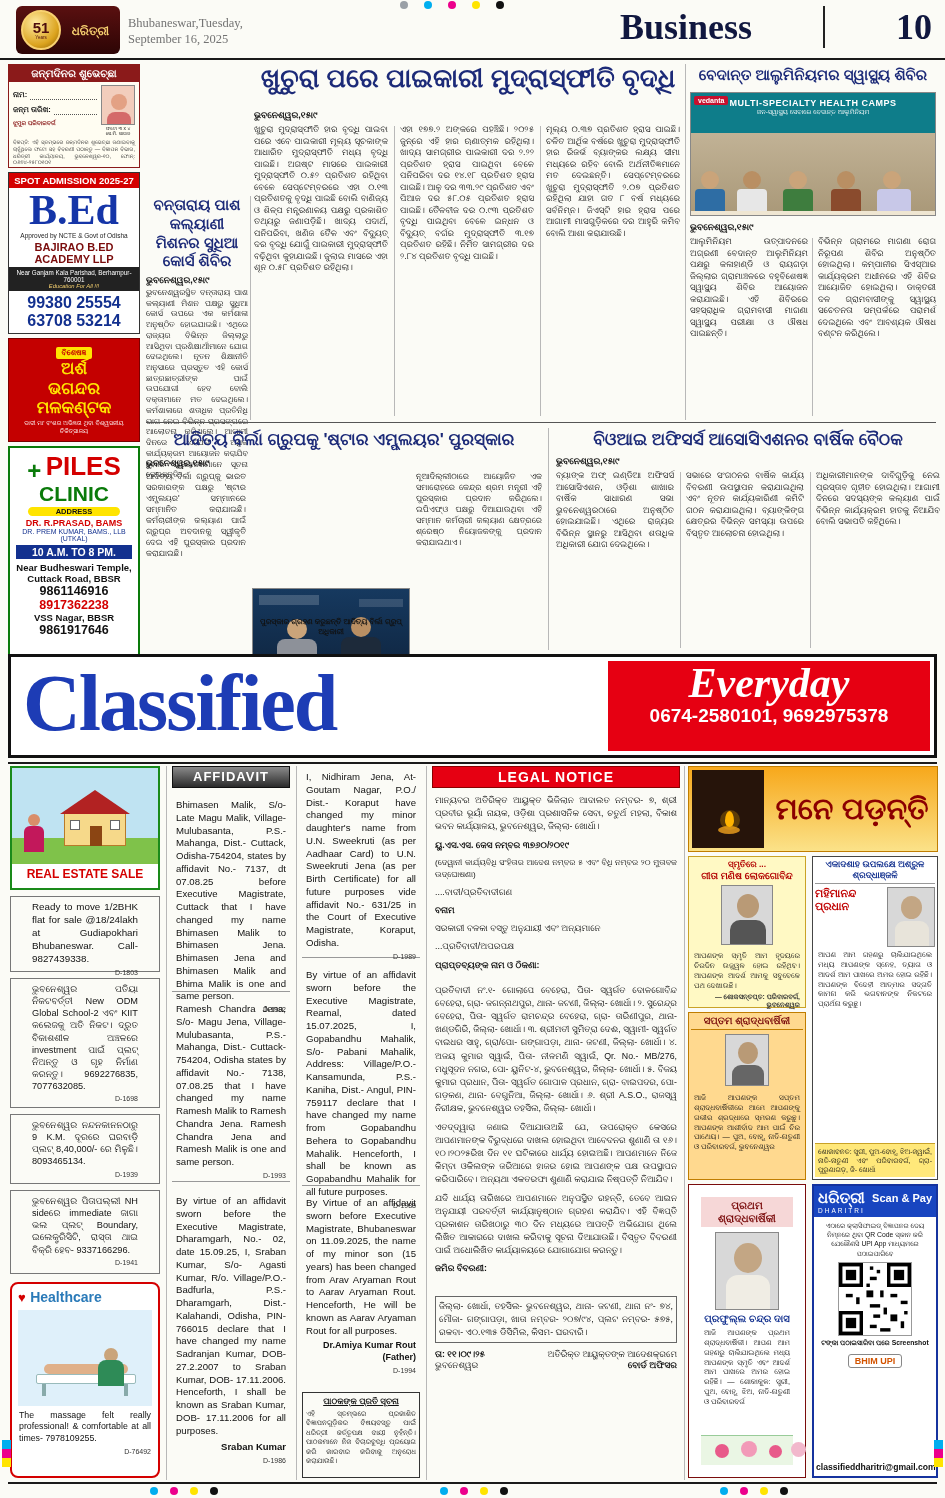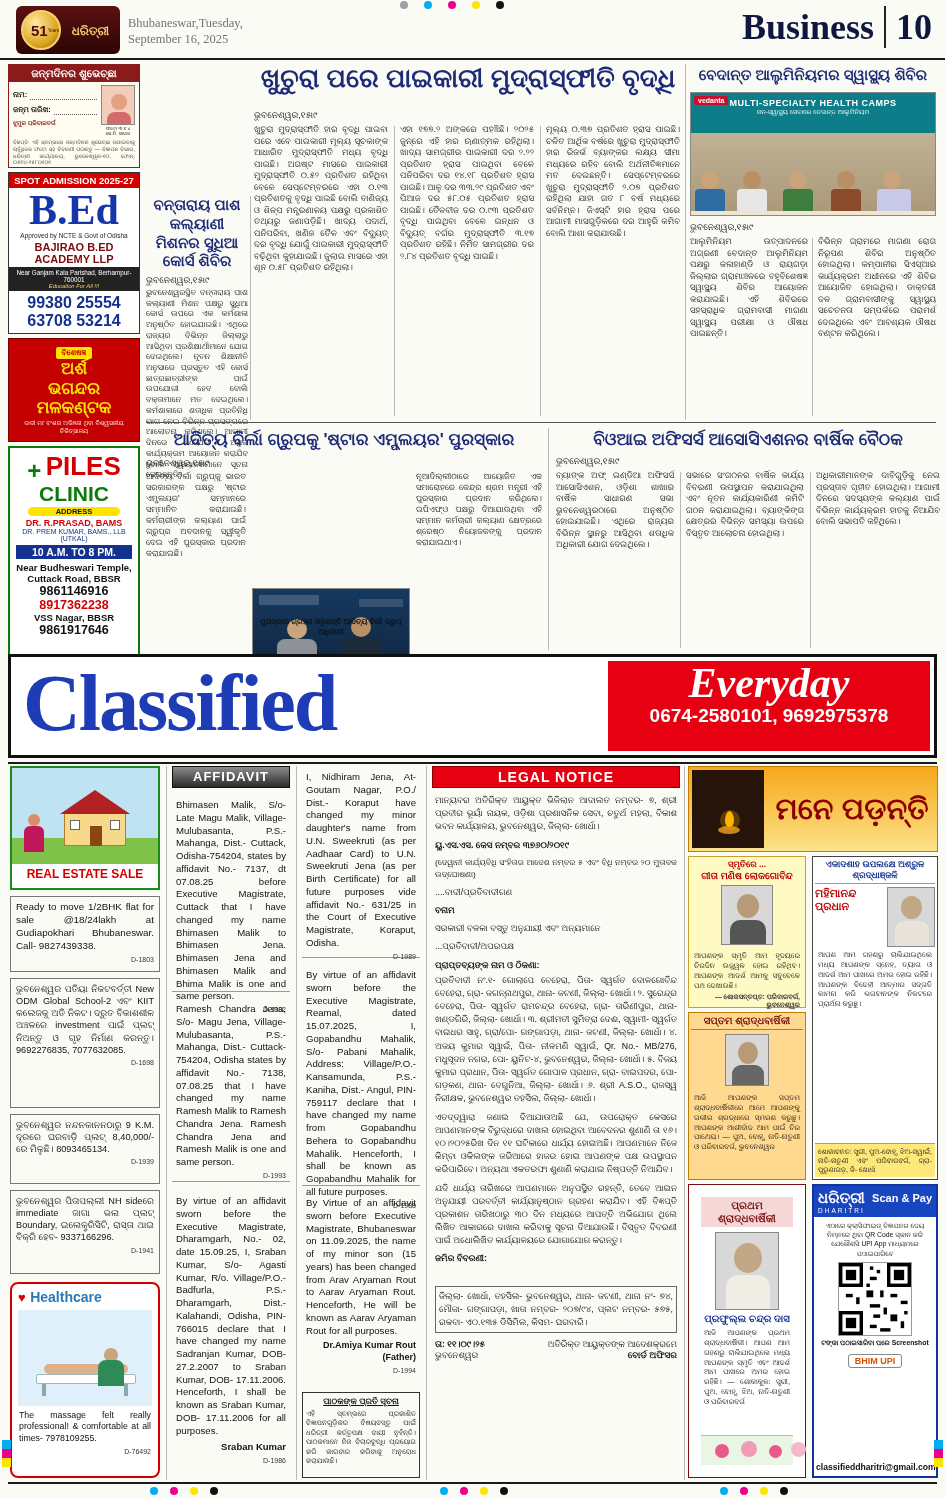--- a/index.html
+++ b/index.html
@@ -6,24 +6,24 @@
   html,body{background:#d9d9d9}
   .page{position:relative;width:945px;height:1498px;margin:0 auto;background:#fbfbf6;font-family:"Liberation Sans",sans-serif;color:#111;overflow:hidden}
   .abs{position:absolute}
   .b{font-weight:bold}
   .it{font-style:italic}
   .ser{font-family:"Liberation Serif",serif}
   .ctr{text-align:center}
   .rt{text-align:right}
   .nav{color:#1c2a78}
   .bodytxt{font-size:8.6px;line-height:1.34;text-align:justify;color:#151515}
-  .dl{font-size:9px;font-weight:normal;color:#111}
+  .dl{font-size:9px;font-weight:bold;color:#111}
   .vr{position:absolute;width:1px;background:#b8b8b8}
   .hr{position:absolute;background:#1a1a1a}
-  .adbox{border:1px solid #777;padding:4px 5px;font-size:9.2px;line-height:1.32;text-align:justify}
+  .adbox{border:1px solid #777;padding:4px 21px;font-size:9.2px;line-height:1.32;text-align:justify}
   .ref{display:block;text-align:right;font-size:7px;color:#333;margin-top:2px}
   .affitem{font-size:9.6px;line-height:1.33;text-align:justify;padding:5px 4px 3px;border-bottom:1px solid #999}
   .dot{width:8px;height:8px;border-radius:50%;display:inline-block}
   .sq{width:9px;height:9px;display:inline-block}
   .legp{font-size:8.8px;line-height:1.5;text-align:justify;margin-bottom:5px}
   .bdayrow{display:flex;align-items:flex-end;font-size:7.5px;font-weight:bold;margin:5px 0}
   .dots{flex:1;border-bottom:1px dotted #555;margin-left:3px;height:8px}
   .photo{border:1px solid #888;overflow:hidden;position:relative}
   .obittxt{font-size:7.3px;line-height:1.35;text-align:justify;padding:3px}
 </style>
@@ -34,33 +34,33 @@
 
   <div class="abs" style="left:400px;top:1px;display:flex;gap:16px;align-items:center">
     <span class="dot" style="background:#9aa0a6"></span>
     <span class="dot" style="background:#00aeef"></span>
     <span class="dot" style="background:#ec008c"></span>
     <span class="dot" style="background:#ffe400"></span>
     <span class="dot" style="background:#111"></span>
   </div>
 
   <div class="abs" style="left:16px;top:6px;width:104px;height:48px;background:linear-gradient(#5a1010,#2d0505);border-radius:6px;display:flex;align-items:center;gap:5px;padding:2px 5px">
-    <div style="width:40px;height:40px;border-radius:50%;flex:0 0 40px;background:radial-gradient(circle at 35% 30%,#ffe9a0,#dba31e 65%,#8a5c00);border:2px solid #f7d070;display:flex;flex-direction:row;align-items:center;justify-content:flex-end">
+    <div style="width:40px;height:40px;border-radius:50%;flex:0 0 40px;background:radial-gradient(circle at 35% 30%,#ffe9a0,#dba31e 65%,#8a5c00);border:2px solid #f7d070;display:flex;flex-direction:column;align-items:center;justify-content:center">
       <span class="b" style="font-size:15px;color:#4d0d0d;line-height:1">51</span>
       <span style="font-size:4.5px;color:#4d0d0d">Years</span>
     </div>
     <div style="flex:1;text-align:center">
       <span class="b" style="font-size:12px;color:#f7d070">ଧରିତ୍ରୀ</span>
     </div>
   </div>
   <div class="abs ser" style="left:128px;top:15px;font-size:12.5px;line-height:1.3;color:#737373">
     <div>Bhubaneswar,Tuesday,</div>
     <div>September 16, 2025</div>
   </div>
-  <div class="abs" style="left:620px;top:6px;width:312px;display:flex;align-items:center;justify-content:flex-end;gap:10px">
+  <div class="abs" style="left:620px;top:6px;width:312px;display:flex;align-items:center;justify-content:space-between;gap:10px">
     <span class="ser b" style="font-size:36px;color:#10173f">Business</span>
     <span style="width:2px;height:42px;background:#222"></span>
     <span class="ser b" style="font-size:36px;color:#10173f">10</span>
   </div>
   <div class="hr" style="left:0;top:58px;width:945px;height:2px"></div>
 
   <div class="abs" style="left:8px;top:64px;width:132px;height:104px;border:1.5px solid #8b1a1a;background:#fffdf2">
     <div class="b ctr" style="background:#8b1a1a;color:#fff;font-size:10.5px;padding:2px 0">ଜନ୍ମଦିନର ଶୁଭେଚ୍ଛା</div>
     <div style="display:flex;padding:3px 4px;gap:4px">
       <div style="flex:1">
@@ -286,21 +286,21 @@
 
   <div class="abs b ctr" style="left:432px;top:766px;width:248px;height:22px;background:#e60012;color:#fff;font-size:14px;letter-spacing:1px;border:1px solid #8a0000;line-height:20px">LEGAL NOTICE</div>
   <div class="abs" style="left:432px;top:792px;width:248px;height:688px;padding:2px 3px">
     <div class="legp">ମାନ୍ୟବର ଅତିରିକ୍ତ ଆୟୁକ୍ତ ଭିଜିଲାନ ଆଦାଲତ ନମ୍ବର- ୭, ଶ୍ରୀ ପ୍ରବୀର ଭୂୟାଁ ନାୟକ, ଓଡ଼ିଶା ପ୍ରଶାସନିକ ସେବା, ଚତୁର୍ଥ ମହଲା, ବିକାଶ ଭବନ କାର୍ଯ୍ୟାଳୟ, ଭୁବନେଶ୍ୱର, ଜିଲ୍ଲା- ଖୋର୍ଧା।</div>
     <div class="legp b ctr">ୟୁ.ଏସ.ଏସ. କେସ ନମ୍ବର ୩୭୬୦/୨୦୧୯</div>
     <div class="legp ctr" style="font-size:8px">(ଦେୱାନୀ କାର୍ଯ୍ୟବିଧି ସଂହିତାର ଆଦେଶ ନମ୍ବର ୫ ଏବଂ ବିଧି ନମ୍ବର ୨୦ ମୁତାବକ ଉଦ୍‌ଘୋଷଣା)</div>
     <div class="legp rt">....ବାଦୀ/ପ୍ରତିବାଦୀଗଣ</div>
     <div class="legp b ctr">ବନାମ</div>
     <div class="legp">ସରକାରୀ ବଳକା ବସ୍ତୁ ଅନୁଯାୟୀ ଏବଂ ଅନ୍ୟମାନେ</div>
     <div class="legp rt">...ପ୍ରତିବାଦୀ/ଅପରପକ୍ଷ</div>
-    <div class="legp b" style="margin-bottom:2px">ପ୍ରାପ୍ତବ୍ୟଙ୍କ ନାମ ଓ ଠିକଣା:</div>
+    <div class="legp b" style="margin-bottom:12px">ପ୍ରାପ୍ତବ୍ୟଙ୍କ ନାମ ଓ ଠିକଣା:</div>
     <div class="legp">ପ୍ରତିବାଦୀ ନଂ.୧- ଗୋଲାପେ ବେହେରା, ପିତା- ସ୍ୱର୍ଗତ ଦୋଳଗୋବିନ୍ଦ ବେହେରା, ଗ୍ରା- ଜଗନ୍ନାଥପୁର, ଥାନା- ଜଟଣୀ, ଜିଲ୍ଲା- ଖୋର୍ଧା। ୨. ସୁରେନ୍ଦ୍ର ବେହେରା, ପିତା- ସ୍ୱର୍ଗତ ରାମଚନ୍ଦ୍ର ବେହେରା, ଗ୍ରା- ତାରିଣୀପୁର, ଥାନା- ଖଣ୍ଡଗିରି, ଜିଲ୍ଲା- ଖୋର୍ଧା। ୩. ଶ୍ରୀମତୀ ସୁମିତ୍ରା ଦେଈ, ସ୍ୱାମୀ- ସ୍ୱର୍ଗତ ବାଇଧର ସାହୁ, ଗ୍ରା/ପୋ- ଗଙ୍ଗାପଡ଼ା, ଥାନା- ଜଟଣୀ, ଜିଲ୍ଲା- ଖୋର୍ଧା। ୪. ଅଜୟ କୁମାର ସ୍ୱାଇଁ, ପିତା- ନୀଳମଣି ସ୍ୱାଇଁ, Qr. No.- MB/276, ମଧୁସୂଦନ ନଗର, ପୋ- ୟୁନିଟ-୪, ଭୁବନେଶ୍ୱର, ଜିଲ୍ଲା- ଖୋର୍ଧା। ୫. ବିଜୟ କୁମାର ପ୍ରଧାନ, ପିତା- ସ୍ୱର୍ଗତ ଗୋପାଳ ପ୍ରଧାନ, ଗ୍ରା- ବାଇପଦର, ପୋ- ଗଡ଼କଣ, ଥାନା- ବେଗୁନିଆ, ଜିଲ୍ଲା- ଖୋର୍ଧା। ୬. ଶ୍ରୀ A.S.O., ରାଜସ୍ୱ ନିରୀକ୍ଷକ, ଭୁବନେଶ୍ୱର ତହସିଲ, ଜିଲ୍ଲା- ଖୋର୍ଧା।</div>
     <div class="legp">ଏତଦ୍‌ଦ୍ୱାରା ଜଣାଇ ଦିଆଯାଉଅଛି ଯେ, ଉପରୋକ୍ତ କେସରେ ଆପଣମାନଙ୍କ ବିରୁଦ୍ଧରେ ଦାଖଲ ହୋଇଥିବା ଆବେଦନର ଶୁଣାଣି ତା ୧୬।୧୦।୨୦୨୫ରିଖ ଦିନ ୧୧ ଘଟିକାରେ ଧାର୍ଯ୍ୟ ହୋଇଅଛି। ଆପଣମାନେ ନିଜେ କିମ୍ବା ଓକିଲଙ୍କ ଜରିଆରେ ହାଜର ହୋଇ ଆପଣଙ୍କ ପକ୍ଷ ଉପସ୍ଥାପନ କରିପାରିବେ। ଅନ୍ୟଥା ଏକତରଫା ଶୁଣାଣି କରାଯାଇ ନିଷ୍ପତ୍ତି ନିଆଯିବ।</div>
     <div class="legp">ଯଦି ଧାର୍ଯ୍ୟ ତାରିଖରେ ଆପଣମାନେ ଅନୁପସ୍ଥିତ ରହନ୍ତି, ତେବେ ଆଇନ ଅନୁଯାୟୀ ପରବର୍ତ୍ତୀ କାର୍ଯ୍ୟାନୁଷ୍ଠାନ ଗ୍ରହଣ କରାଯିବ। ଏହି ବିଜ୍ଞପ୍ତି ପ୍ରକାଶନ ତାରିଖଠାରୁ ୩୦ ଦିନ ମଧ୍ୟରେ ଆପତ୍ତି ଅଭିଯୋଗ ଥିଲେ ଲିଖିତ ଆକାରରେ ଦାଖଲ କରିବାକୁ ସୂଚନା ଦିଆଯାଉଛି। ବିସ୍ତୃତ ବିବରଣୀ ପାଇଁ ଅଧୋଲିଖିତ କାର୍ଯ୍ୟାଳୟରେ ଯୋଗାଯୋଗ କରନ୍ତୁ।</div>
     <div class="legp b" style="margin-bottom:20px">ଜମିର ବିବରଣୀ:</div>
     <div class="legp" style="border:1px solid #666;padding:3px">ଜିଲ୍ଲା- ଖୋର୍ଧା, ତହସିଲ- ଭୁବନେଶ୍ୱର, ଥାନା- ଜଟଣୀ, ଥାନା ନଂ- ୭୪, ମୌଜା- ଗଙ୍ଗାପଡ଼ା, ଖାତା ନମ୍ବର- ୨୦୭/୯୪, ପ୍ଲଟ ନମ୍ବର- ୫୭୫, ରକବା- ଏ୦.୧୩୫ ଡିସିମିଲ, କିସମ- ଘରବାରି।</div>
     <div style="display:flex;justify-content:space-between;margin-top:6px">
       <div style="font-size:8.8px">
         <div class="b">ତା: ୧୧।୦୯।୨୫</div>
         <div>ଭୁବନେଶ୍ୱର</div>
       </div>

